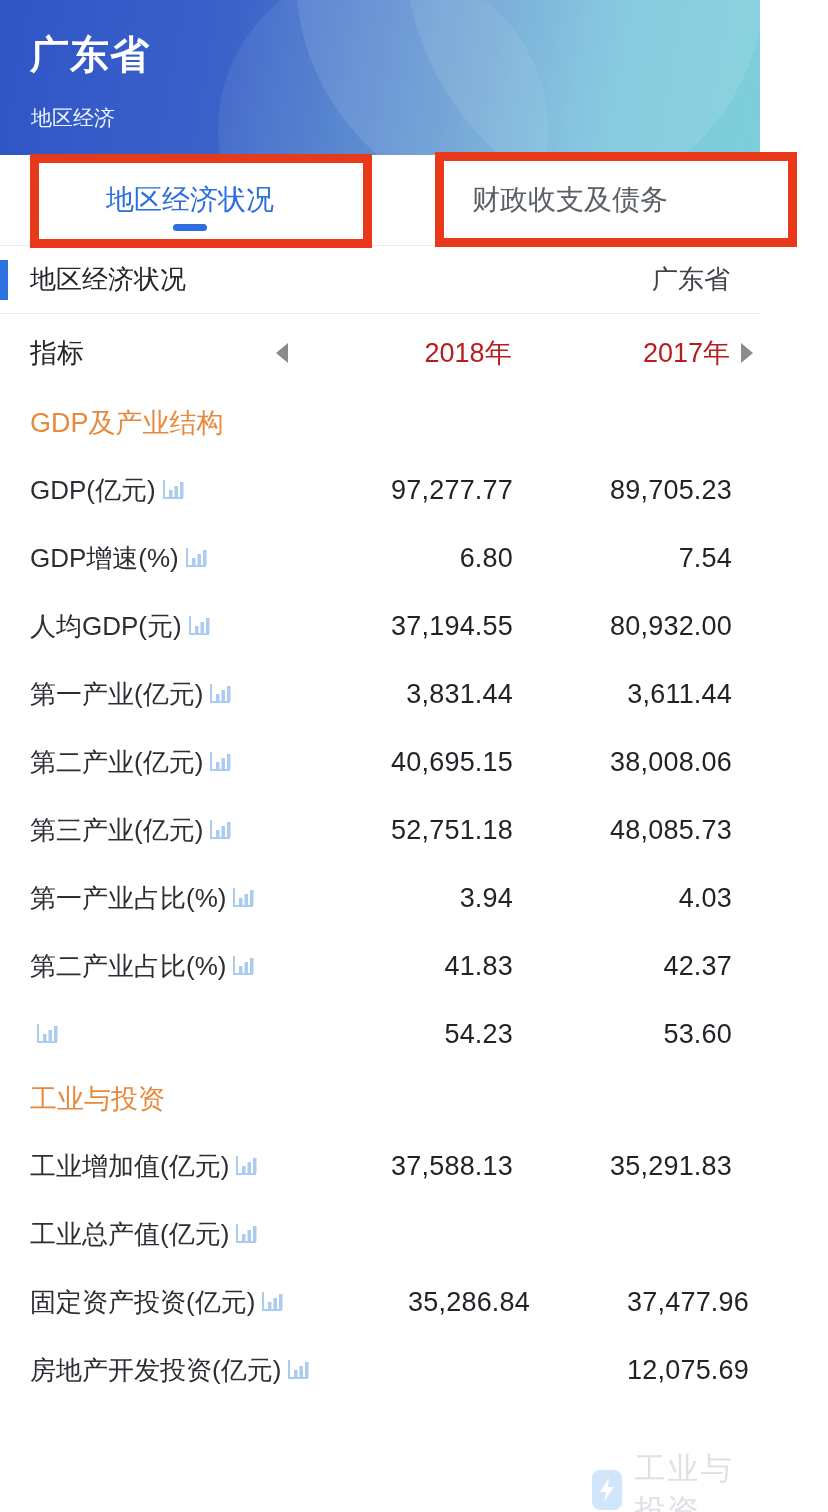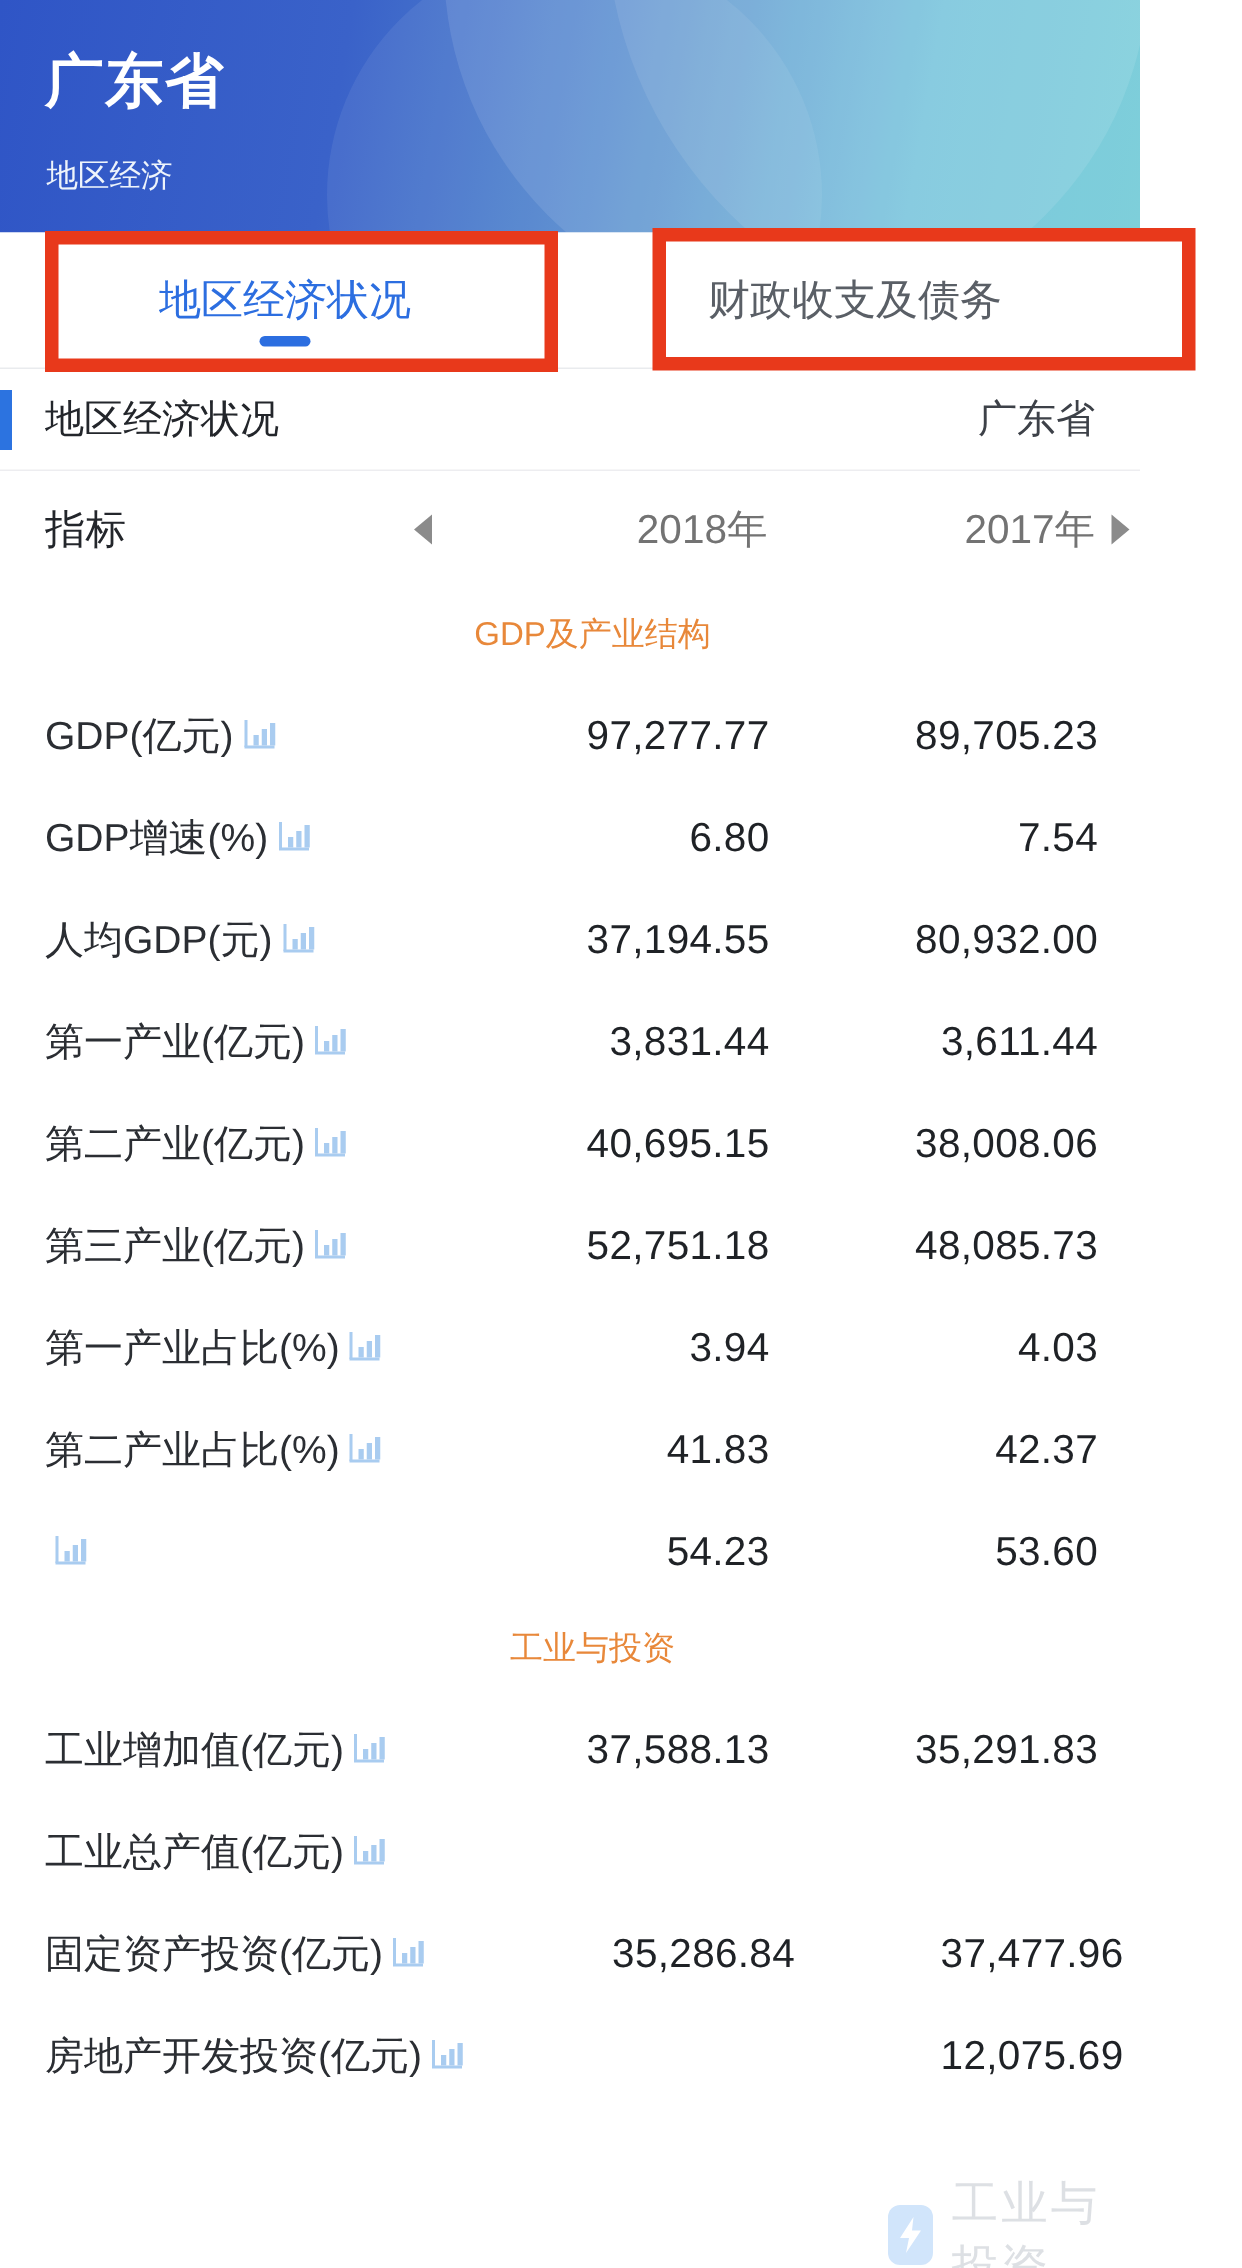--- a/index.html
+++ b/index.html
@@ -135,32 +135,31 @@
     align-items: center;
     justify-content: center;
     color: #8b8b8b;
     cursor: pointer;
   }
   .arrow svg { display: block; }
   .th-col {
     width: 225px;
     text-align: right;
     font-size: 27px;
-    color: #737373;
+    color: #b91c1c;
     padding-right: 8px;
     box-sizing: border-box;
   }
   .th-col.c2 { width: 215px; padding-right: 4px; }
 
   .section-title {
-    font-size: 22px;
+    font-size: 27px;
     color: #e8883a;
     padding: 14px 0 16px 30px;
     line-height: 34px;
-    text-align: center;
   }
 
   .row {
     display: flex;
     align-items: center;
     min-height: 68px;
     padding-left: 30px;
     box-sizing: border-box;
   }
   .row-label {

